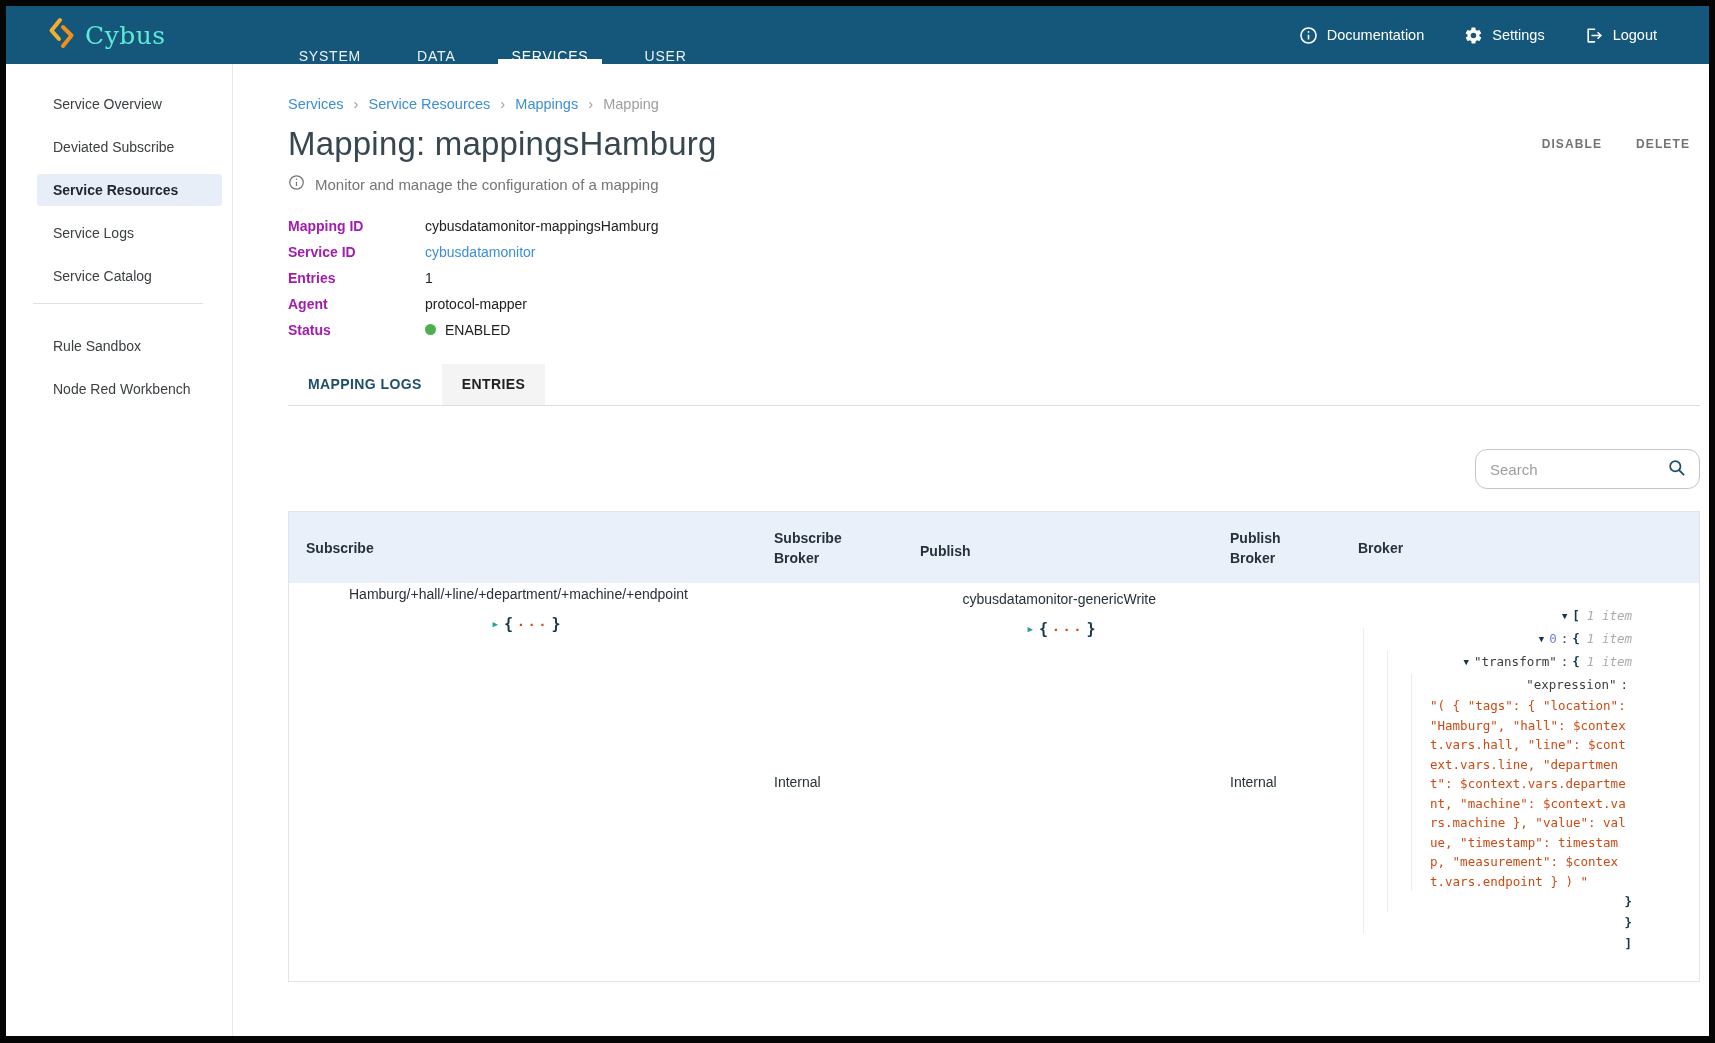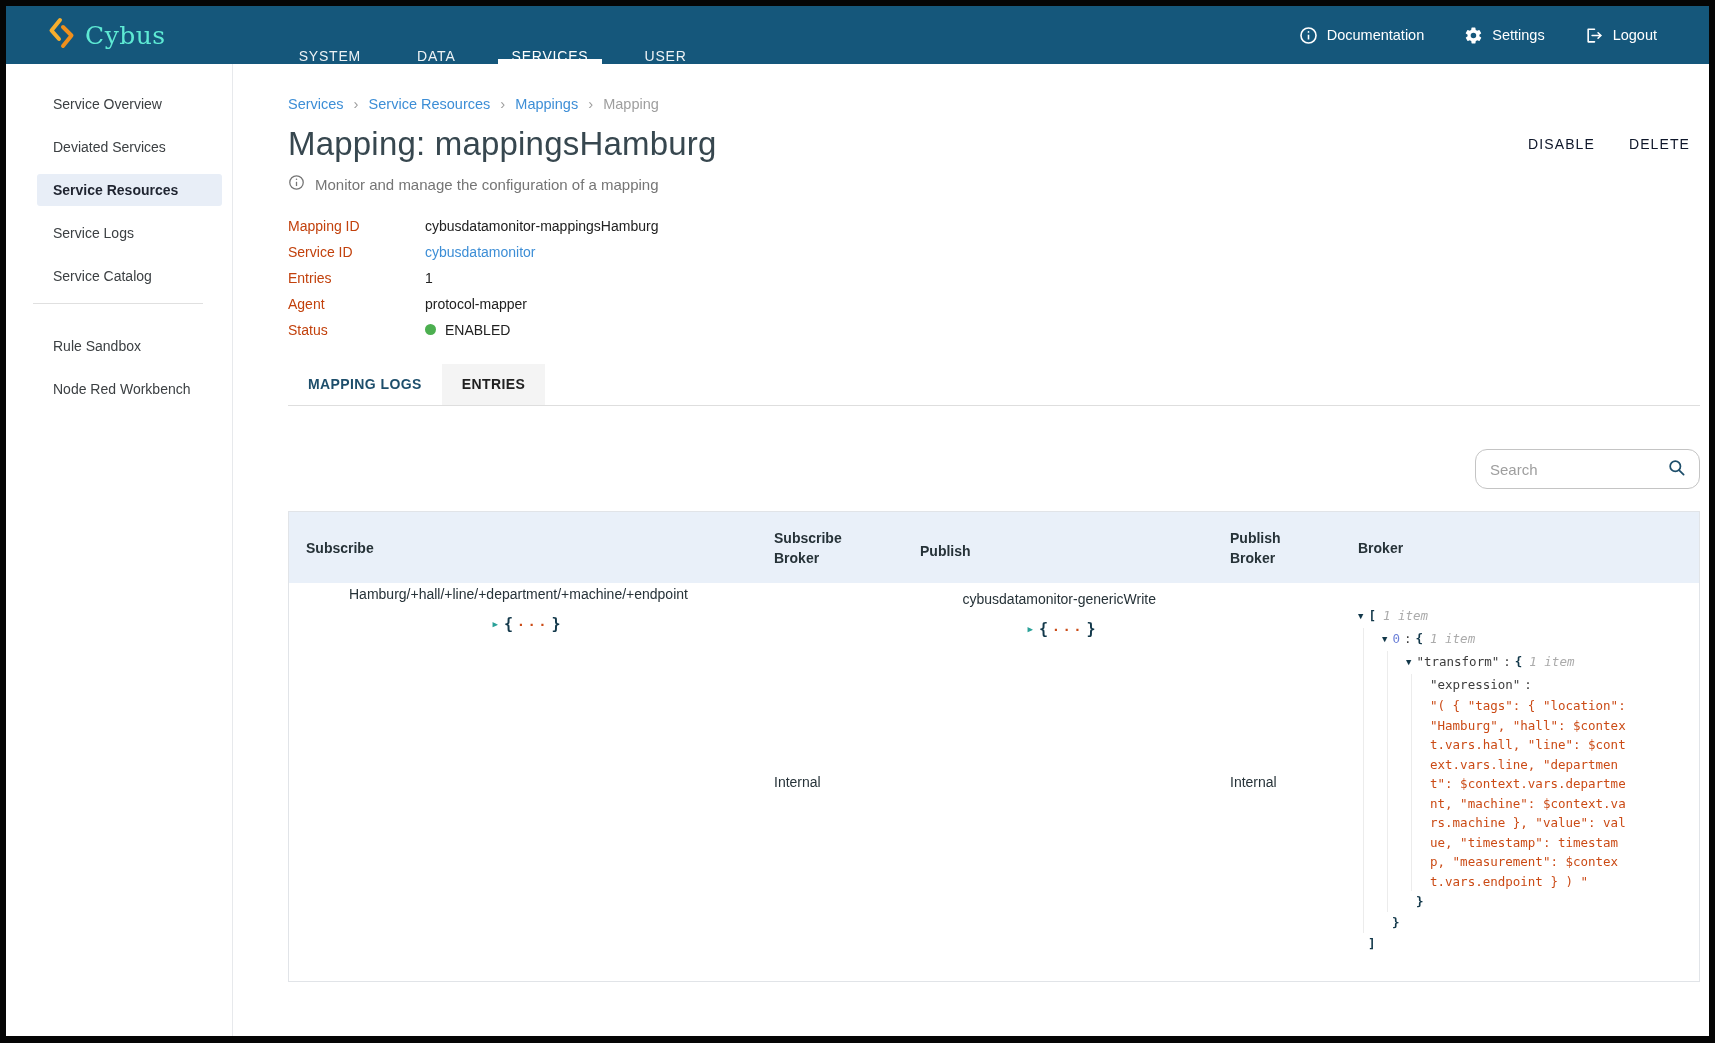--- a/index.html
+++ b/index.html
@@ -30,28 +30,28 @@
   .main { flex:1; padding:0 9px 0 55px; overflow:hidden; }
 
   
   .breadcrumb { margin-top:31px; display:flex; align-items:center; gap:10px; font-size:14.5px; }
   .bc-link { color:#3D8ED6; cursor:pointer; }
   .bc-sep { color:#9e9e9e; font-size:15px; }
   .bc-current { color:#9e9e9e; }
   .title-row { display:flex; justify-content:space-between; align-items:center; margin-top:13px; }
   .page-title { font-size:33px; font-weight:400; color:#37474F; letter-spacing:.2px; }
   .page-actions { display:flex; gap:14px; }
-  .ghost-btn { background:none; border:none; color:#0f172a; font-family:inherit; font-size:14px;
-               font-weight:400; letter-spacing:1.1px; padding:8px 10px; cursor:default; }
+  .ghost-btn { background:none; border:none; color:#737373; font-family:inherit; font-size:12px;
+               font-weight:700; letter-spacing:1.1px; padding:8px 10px; cursor:default; }
   .subtitle { margin-top:11px; display:flex; align-items:center; gap:10px; color:#757575; font-size:15px; }
 
   
   .details { margin-top:23px; }
   .detail-row { display:flex; align-items:center; margin-bottom:9px; font-size:14px; min-height:17px; }
-  .detail-label { width:137px; flex:0 0 137px; color:#c2410c; }
+  .detail-label { width:137px; flex:0 0 137px; color:#a21caf;font-weight:bold; }
   .detail-value { color:#212121; }
   .detail-link { color:#3D8ED6; cursor:pointer; }
   .status-dot { width:11px; height:11px; border-radius:50%; background:#4CAF50; display:inline-block; margin-right:9px; }
 
   
   .tabs { margin-top:26px; display:flex; border-bottom:1px solid #dedede; }
   .tab { padding:12px 20px 13px; font-size:14px; font-weight:700; letter-spacing:.4px; cursor:pointer; }
   .tab-logs { color:#1D4E6B; }
   .tab-entries { color:#212121; background:#f4f4f4; }
 
@@ -79,21 +79,21 @@
   .td.col-rules { align-items:flex-start; padding-top:22px; }
 
   
   .jsonc { display:inline-flex; align-items:center; font-family:"DejaVu Sans Mono", monospace; cursor:pointer; flex:0 0 auto; }
   .jc-arrow { color:#2AA198; font-size:9px; margin-right:6px; }
   .jc-brace { color:#12384A; font-weight:700; font-size:15px; }
   .jc-dots { color:#CB4B16; font-weight:700; font-size:13px; letter-spacing:3px; margin:0 2px 4px 4px; }
 
   
   .jtree { font-family:"DejaVu Sans Mono", monospace; font-size:12.5px; color:#3d3d3d; line-height:21px; }
-  .jrow { white-space:nowrap; }
+  .jrow { white-space:nowrap;text-align:right; }
   .jarrow { display:inline-block; font-size:9px; color:#12384A; margin-right:5px; transform:translateY(-1px); cursor:pointer; }
   .jbrace { color:#12384A; font-weight:700; }
   .jmeta { color:#ababab; font-style:italic; margin-left:7px; }
   .jidx { color:#6B7FD7; }
   .jcolon { color:#3d3d3d; margin:0 4px; }
   .jkey { color:#3d3d3d; }
   .jchildren { margin-left:5px; padding-left:18px; border-left:1px solid #ececec; }
   .jclose { padding-left:10px; }
   .jstring { color:#CB4B16; width:202px; word-break:break-all; white-space:pre-wrap; line-height:19.5px; margin-top:1px; }
 </style>
@@ -157,21 +157,21 @@
         </span>
         <span>Logout</span>
       </div>
     </div>
   </div>
 
   <div class="layout">
 
     <div class="sidebar">
       <div class="side-item">Service Overview</div>
-      <div class="side-item">Deviated Services</div>
+      <div class="side-item">Deviated Subscribe</div>
       <div class="side-item active">Service Resources</div>
       <div class="side-item">Service Logs</div>
       <div class="side-item">Service Catalog</div>
       <hr class="side-divider">
       <div class="side-item">Rule Sandbox</div>
       <div class="side-item">Node Red Workbench</div>
     </div>
 
     <div class="main">
 

